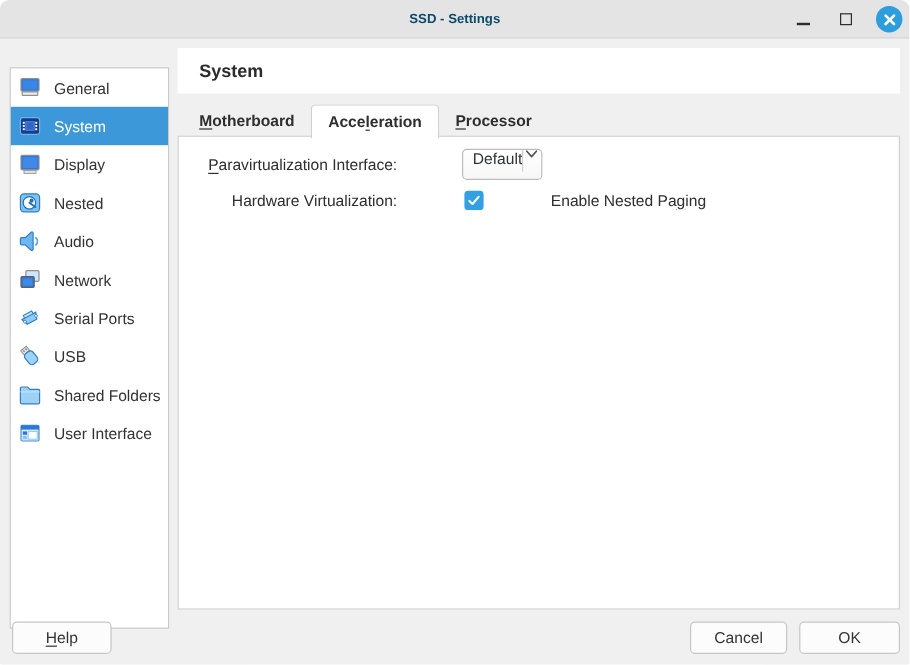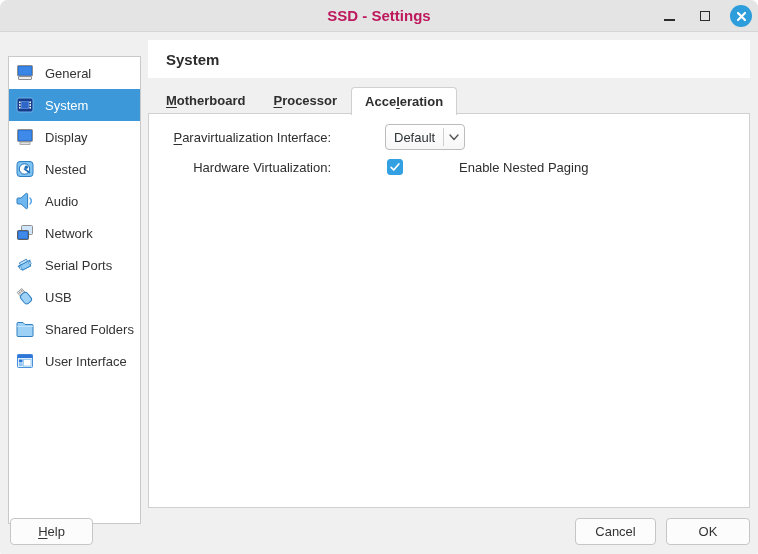--- a/index.html
+++ b/index.html
@@ -21,21 +21,21 @@
     font-family:"Liberation Sans","DejaVu Sans",sans-serif;
     font-size:13px;color:var(--text);
   }
   
   .titlebar{
     position:absolute;left:0;top:0;width:758px;height:32px;
     background:var(--titlebar);
     border-bottom:1px solid #d6d6d6;
     display:flex;align-items:center;justify-content:center;
   }
-  .title{font-weight:bold;font-size:15px;color:#be185d;}
+  .title{font-weight:bold;font-size:11px;color:#0c4a6e;}
   .win-controls{position:absolute;right:6px;top:0;height:32px;display:flex;align-items:center;gap:14px;}
   .wc{width:22px;height:22px;display:flex;align-items:center;justify-content:center;cursor:default;}
   .dash{width:11px;height:2px;background:#2c2c2c;margin-top:8px;}
   .sq{width:10px;height:10px;border:1.5px solid #2c2c2c;background:transparent;}
   .close-circle{
     width:22px;height:22px;border-radius:50%;background:var(--close);
     display:flex;align-items:center;justify-content:center;
   }
   
   .sidebar{
@@ -73,24 +73,24 @@
   .panel{
     position:absolute;left:148px;top:113px;width:602px;height:395px;
     background:#ffffff;border:1px solid #d0d0d0;z-index:2;
   }
   .form-row{position:absolute;left:0;width:100%;display:flex;align-items:center;gap:48px;}
   .row-paravirt{top:10px;height:26px;}
   .row-hwvirt{top:43px;height:20px;}
   .form-label{width:182px;text-align:right;flex:0 0 182px;color:#2e2e2e;}
   .mn{text-decoration:underline;text-underline-offset:2px;}
   .combo{
-    margin-left:6px;height:26px;width:80px;
+    margin-left:6px;height:26px;width:67px;
     background:linear-gradient(#ffffff,#f7f7f7);
     border:1px solid #bcbcbc;border-radius:4px;
-    display:flex;align-items:center;position:relative;cursor:default;
+    display:flex;align-items:flex-start;position:relative;cursor:default;
   }
   .combo .combo-value{padding-left:8px;flex:1;}
   .combo .combo-sep{width:1px;height:18px;background:#cfcfcf;}
   .combo .combo-arrow{width:20px;display:flex;align-items:center;justify-content:center;}
   .checkbox{
     margin-left:8px;width:16px;height:16px;border-radius:3px;
     border:1px solid #b5b5b5;background:#ffffff;
     display:flex;align-items:center;justify-content:center;cursor:default;
   }
   .checkbox.checked{background:var(--checkbox);border-color:var(--checkbox);}
@@ -248,25 +248,25 @@
   </div>
 
   <div class="header-bar">
     <h1>System</h1>
   </div>
 
   <div class="tabbar">
     <div class="tab">
       <span><span></span><span class="mn">M</span><span>otherboard</span></span>
     </div>
+    <div class="tab active">
+      <span><span>Acce</span><span class="mn">l</span><span>eration</span></span>
+    </div>
     <div class="tab">
       <span><span></span><span class="mn">P</span><span>rocessor</span></span>
-    </div>
-    <div class="tab active">
-      <span><span>Acce</span><span class="mn">l</span><span>eration</span></span>
     </div>
   </div>
 
   <div class="panel">
     <div class="form-row row-paravirt">
       <span class="form-label"><span></span><span class="mn">P</span><span>aravirtualization Interface:</span></span>
       <div class="combo">
         <span class="combo-value">Default</span>
         <span class="combo-sep"></span>
         <span class="combo-arrow">

